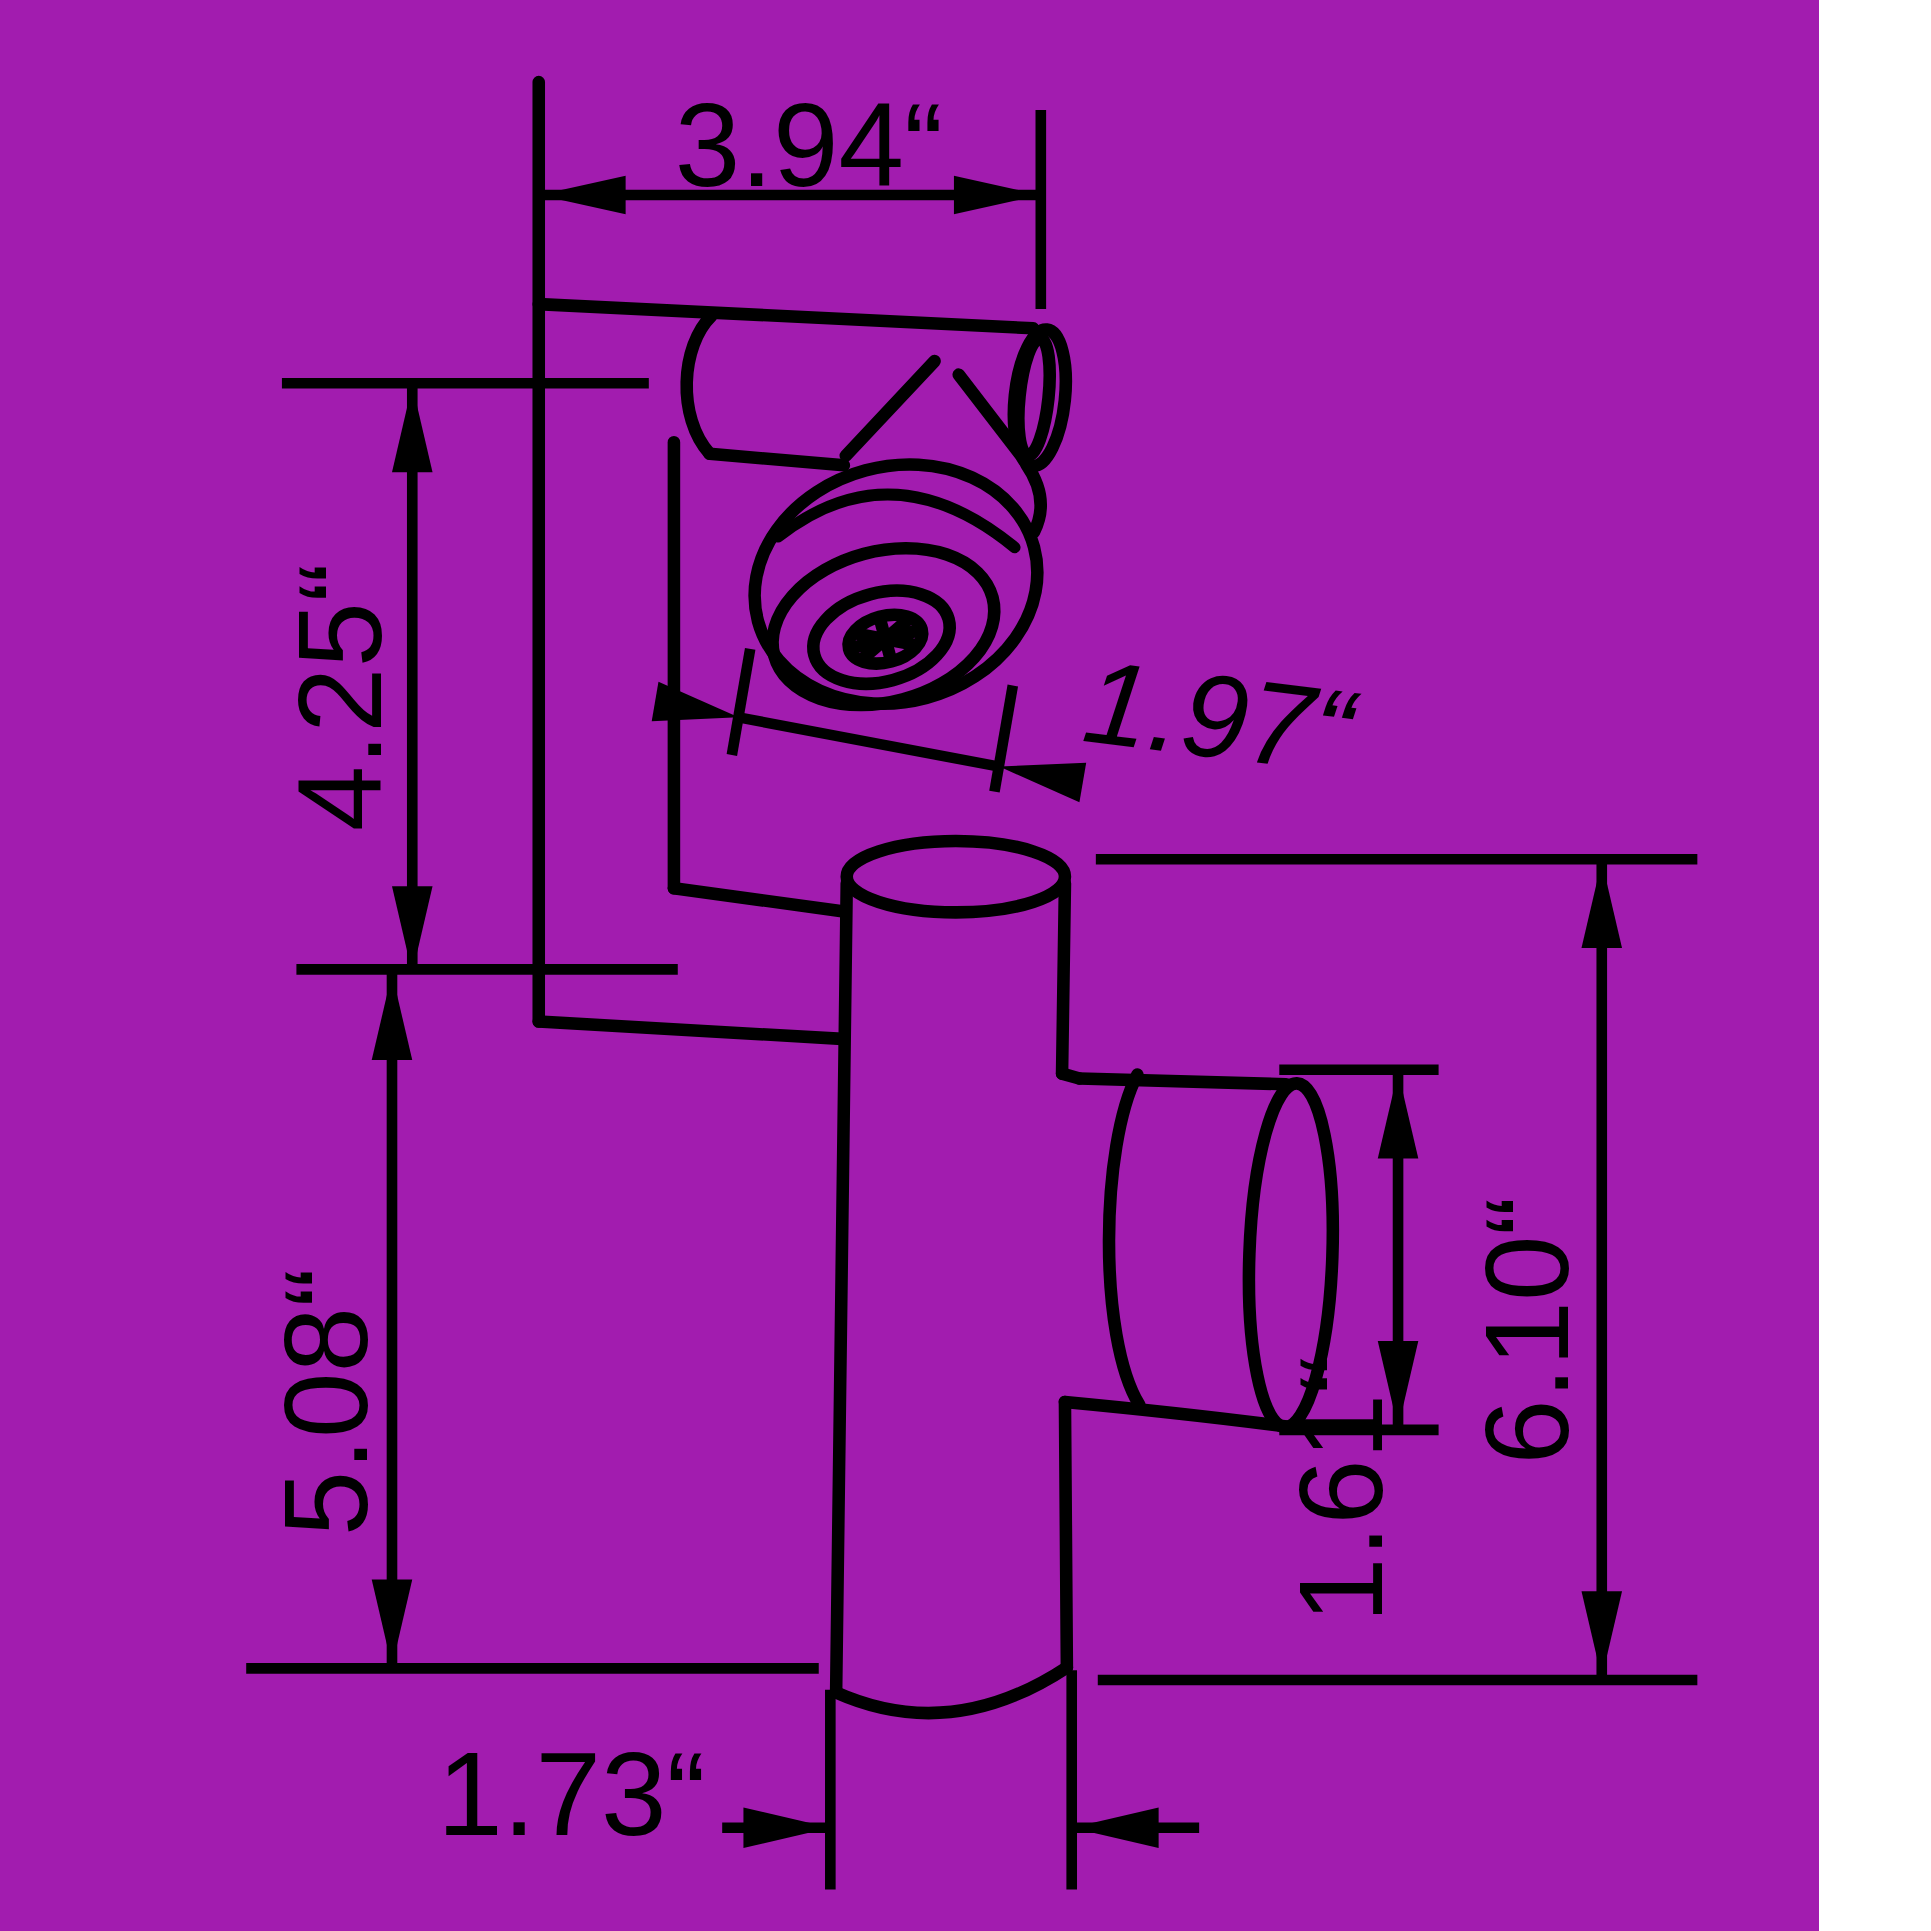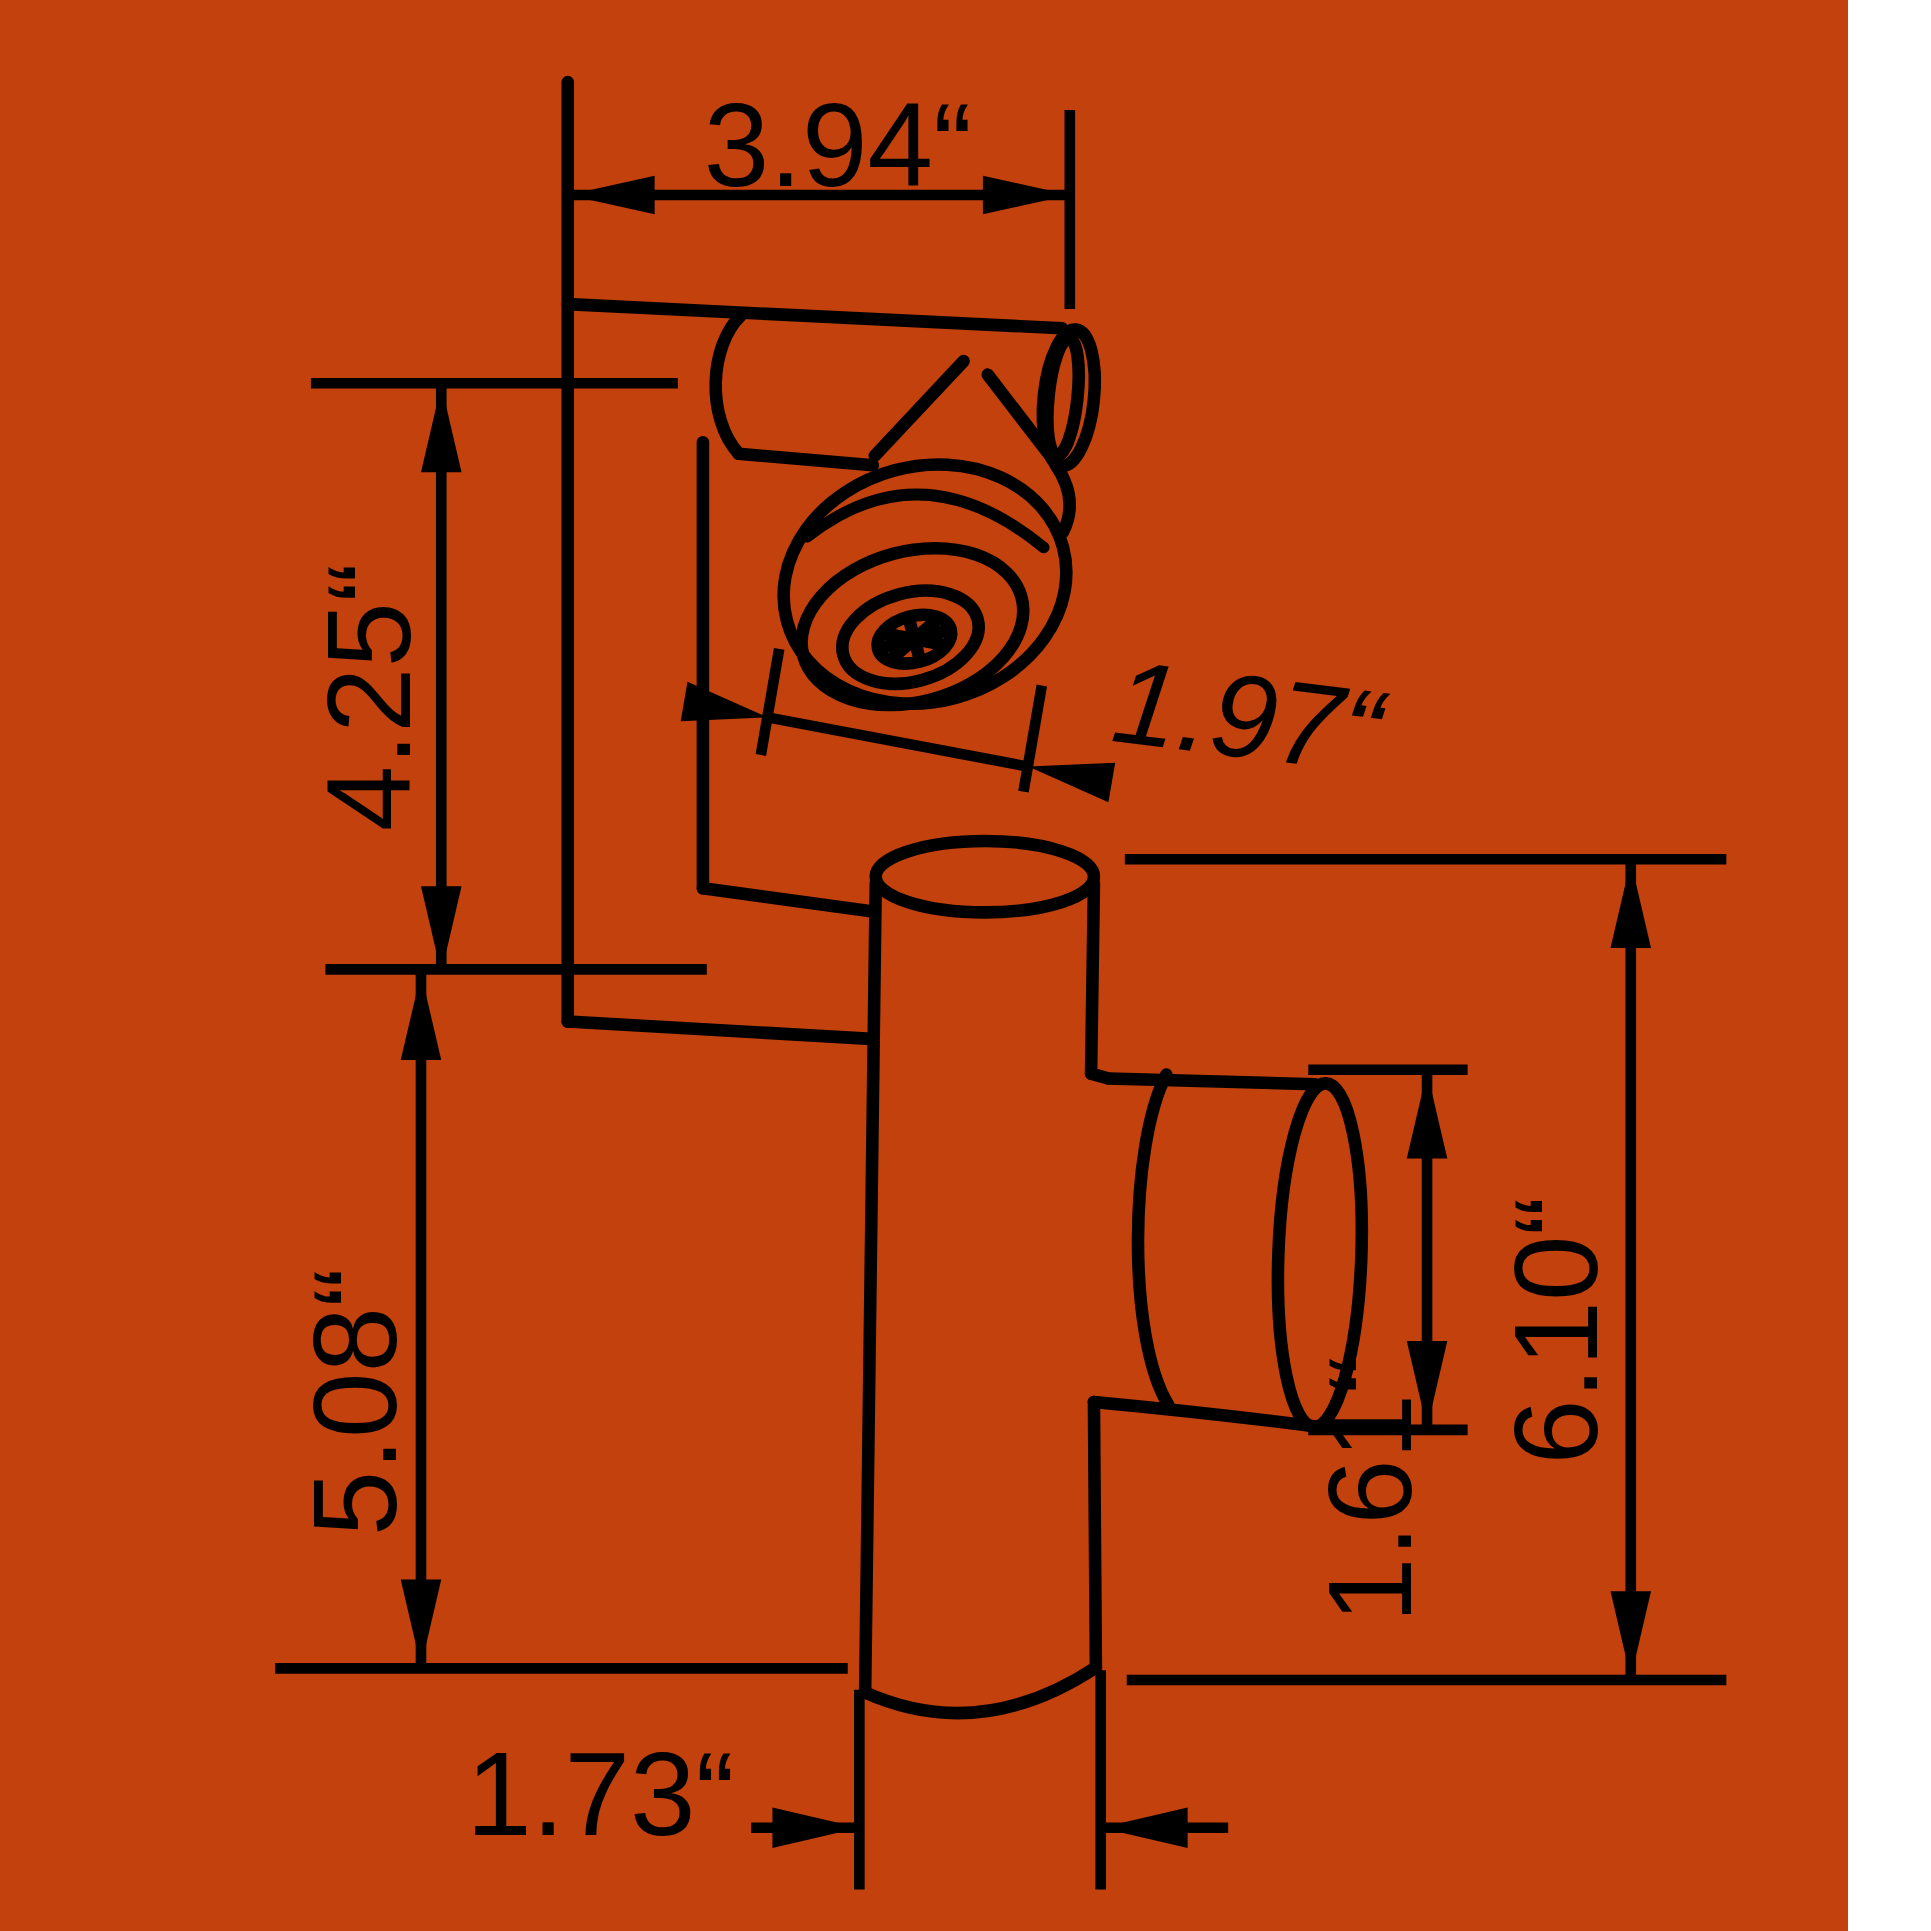--- a/index.html
+++ b/index.html
@@ -7,22 +7,21 @@
     padding: 0;
     background: #ffffff;
     width: 1931px;
     height: 1931px;
     font-family: "Liberation Sans", sans-serif;
   }
   .stage {
     width: 1819px;
     height: 1931px;
     position: relative;
-    background: #c2410c;
-    padding-left: 29px;
+    background: #a21caf;
   }
   svg { display: block; }
   .outline {
     fill: none;
     stroke: #000000;
     stroke-width: 13;
     stroke-linecap: round;
     stroke-linejoin: round;
   }
   .outline-thin {

